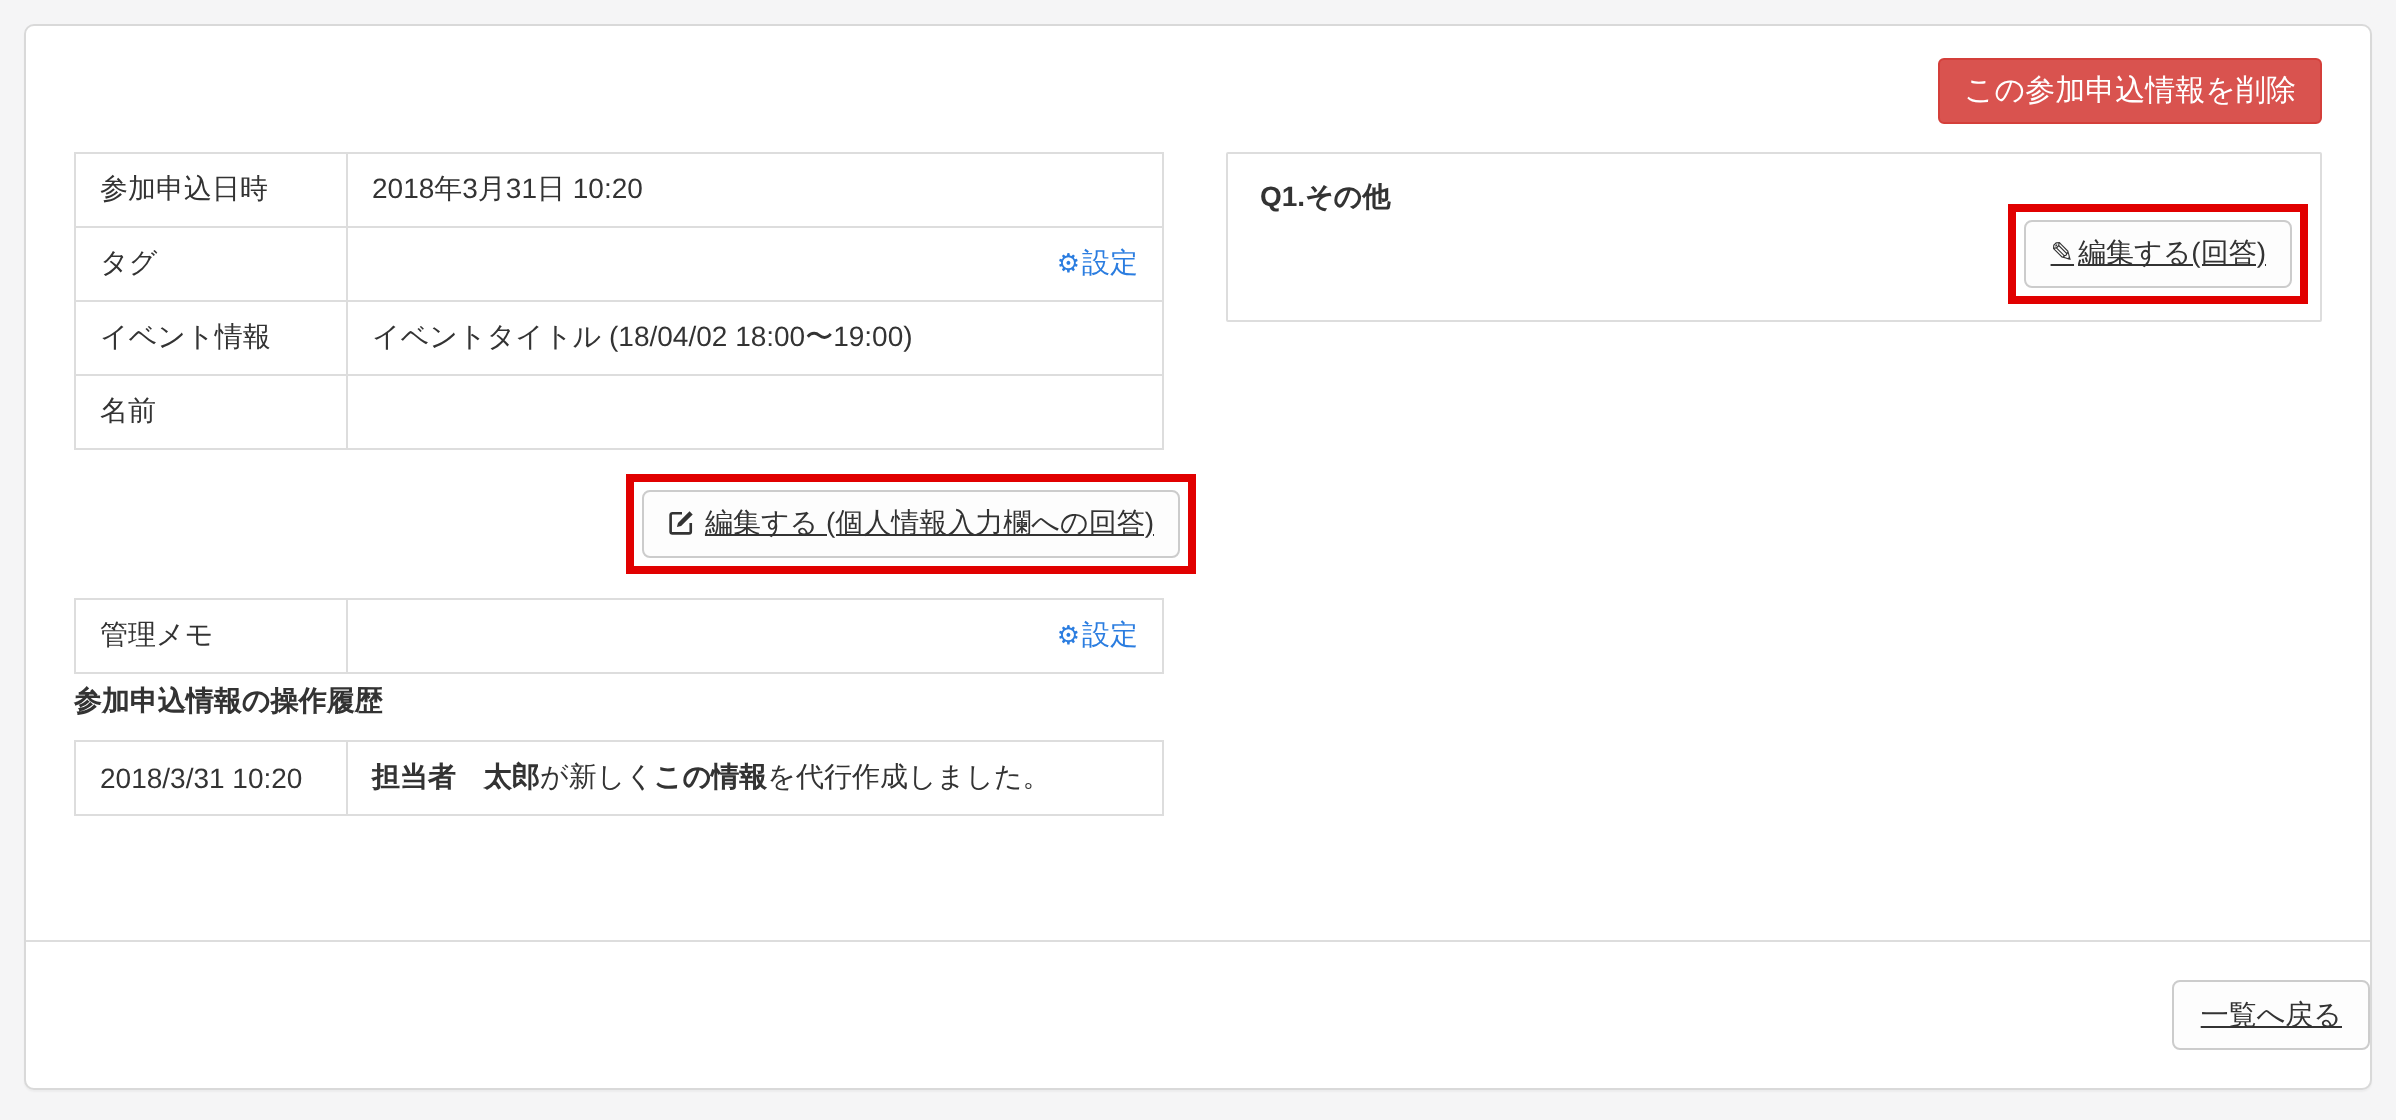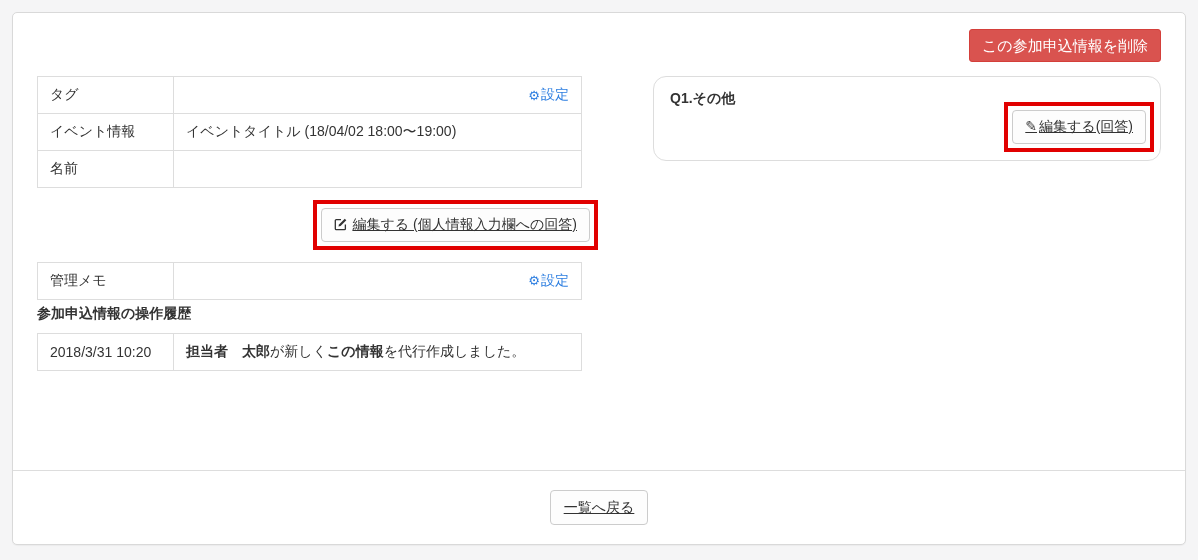--- a/index.html
+++ b/index.html
@@ -74,32 +74,31 @@
     padding: 6px 12px; font-size: 14px; text-decoration: underline;
   }
   .btn-default .edit-icon-svg { vertical-align: -2px; margin-right: 4px; }
   .icon-pencil { font-style: normal; margin-right: 2px; }
 
   .memo-table { margin-top: 2px; }
   .history-heading { font-weight: bold; font-size: 14px; margin: 5px 0 10px 0; }
   .hist-actor, .hist-target { font-weight: bold; }
 
   .q-panel {
-    border: 1px solid #ddd; border-radius: 13px;
+    border: 1px solid #ddd; border-radius: 1px;
     padding: 13px 16px 8px 16px;
     min-height: 74px;
-    margin-left: 40px;
   }
   .q-title { font-weight: bold; font-size: 14px; }
   .q-edit-row { text-align: right; margin-top: -6px; margin-right: -10px; }
 
   .card-footer {
     flex: 0 0 74px;
     border-top: 1px solid #ddd;
-    display: flex; align-items: center; justify-content: center;
+    display: flex; align-items: center; justify-content: flex-end;
   }
   .btn-back { padding: 7px 13px; }
 </style>
 </head>
 <body>
 
 <div class="card">
 
 
   <div class="card-body">
@@ -107,20 +106,24 @@
     <div class="delete-row">
       <button class="btn btn-delete">この参加申込情報を削除</button>
     </div>
 
     <div class="columns">
 
       <div class="col-left">
 
         <table class="kv">
           <tbody>
+            <tr>
+              <td class="k">参加申込日時</td>
+              <td class="v">2018年3月31日 10:20</td>
+            </tr>
             <tr>
               <td class="k">タグ</td>
               <td class="v">
                 <span class="cfg-wrap">
                   <a class="cfg-link">
                     <span class="icon-gear">⚙</span>
                       <span>設定</span>
                   </a>
                 </span>
               </td>

